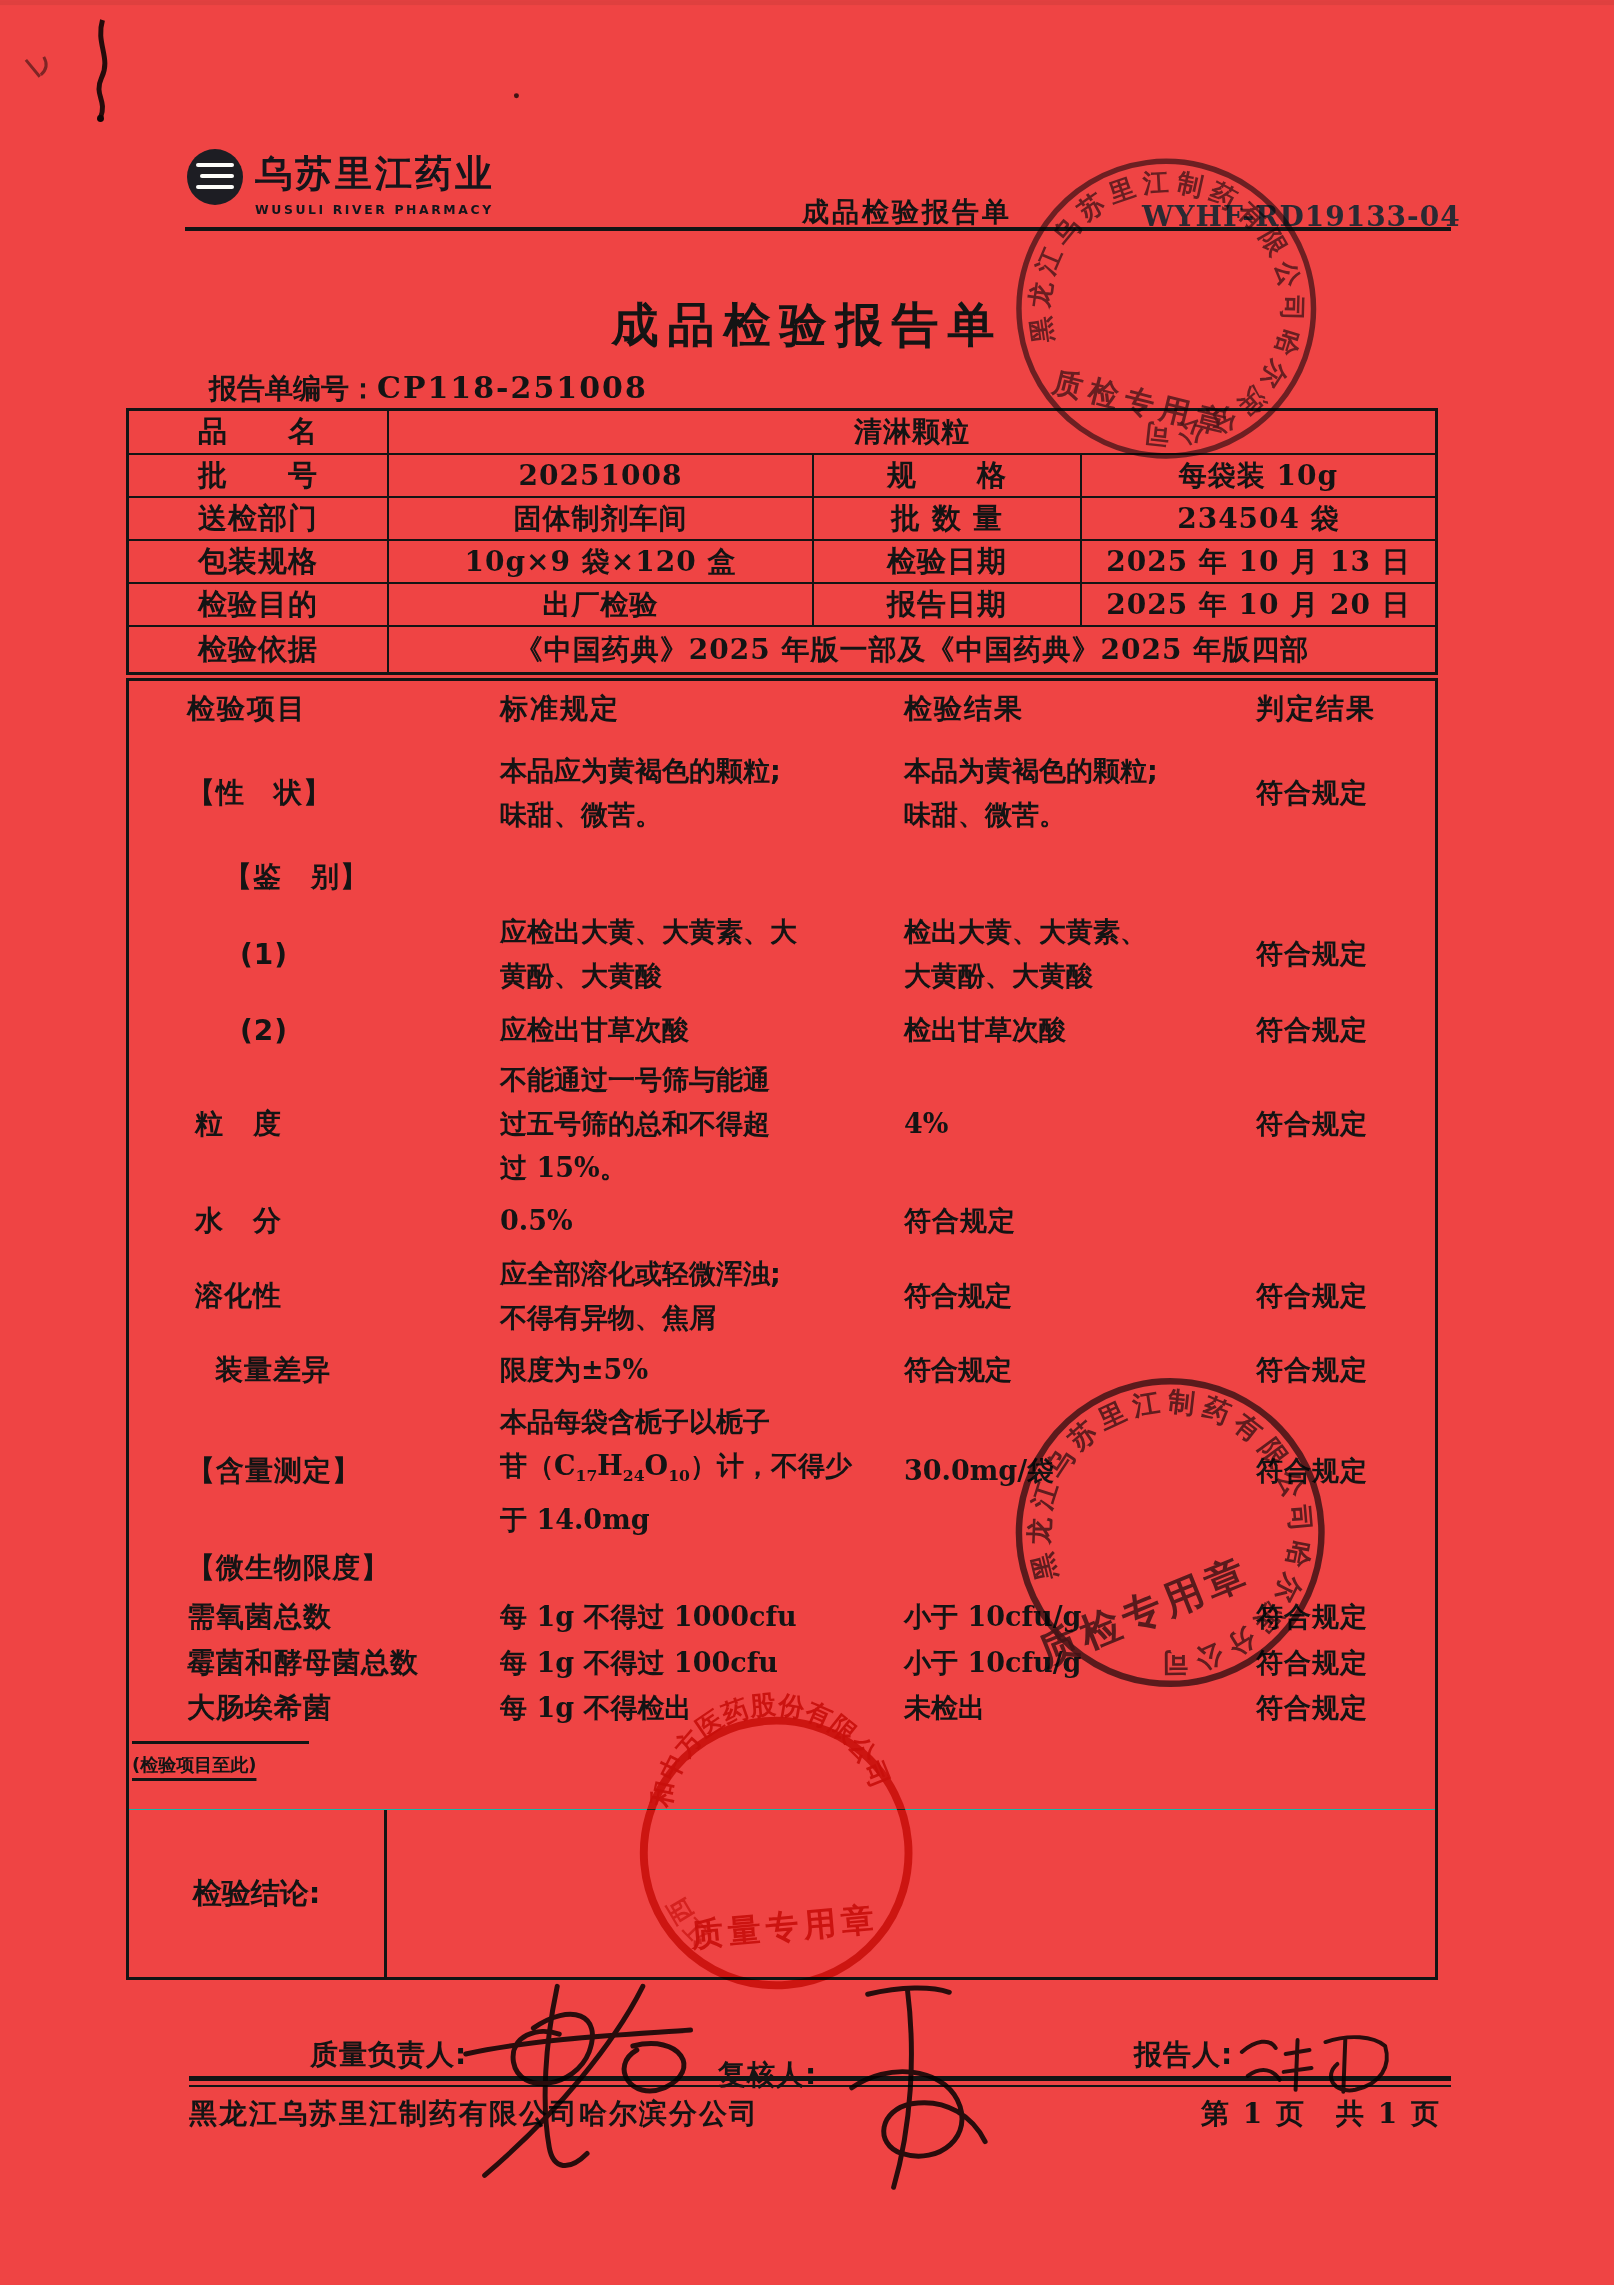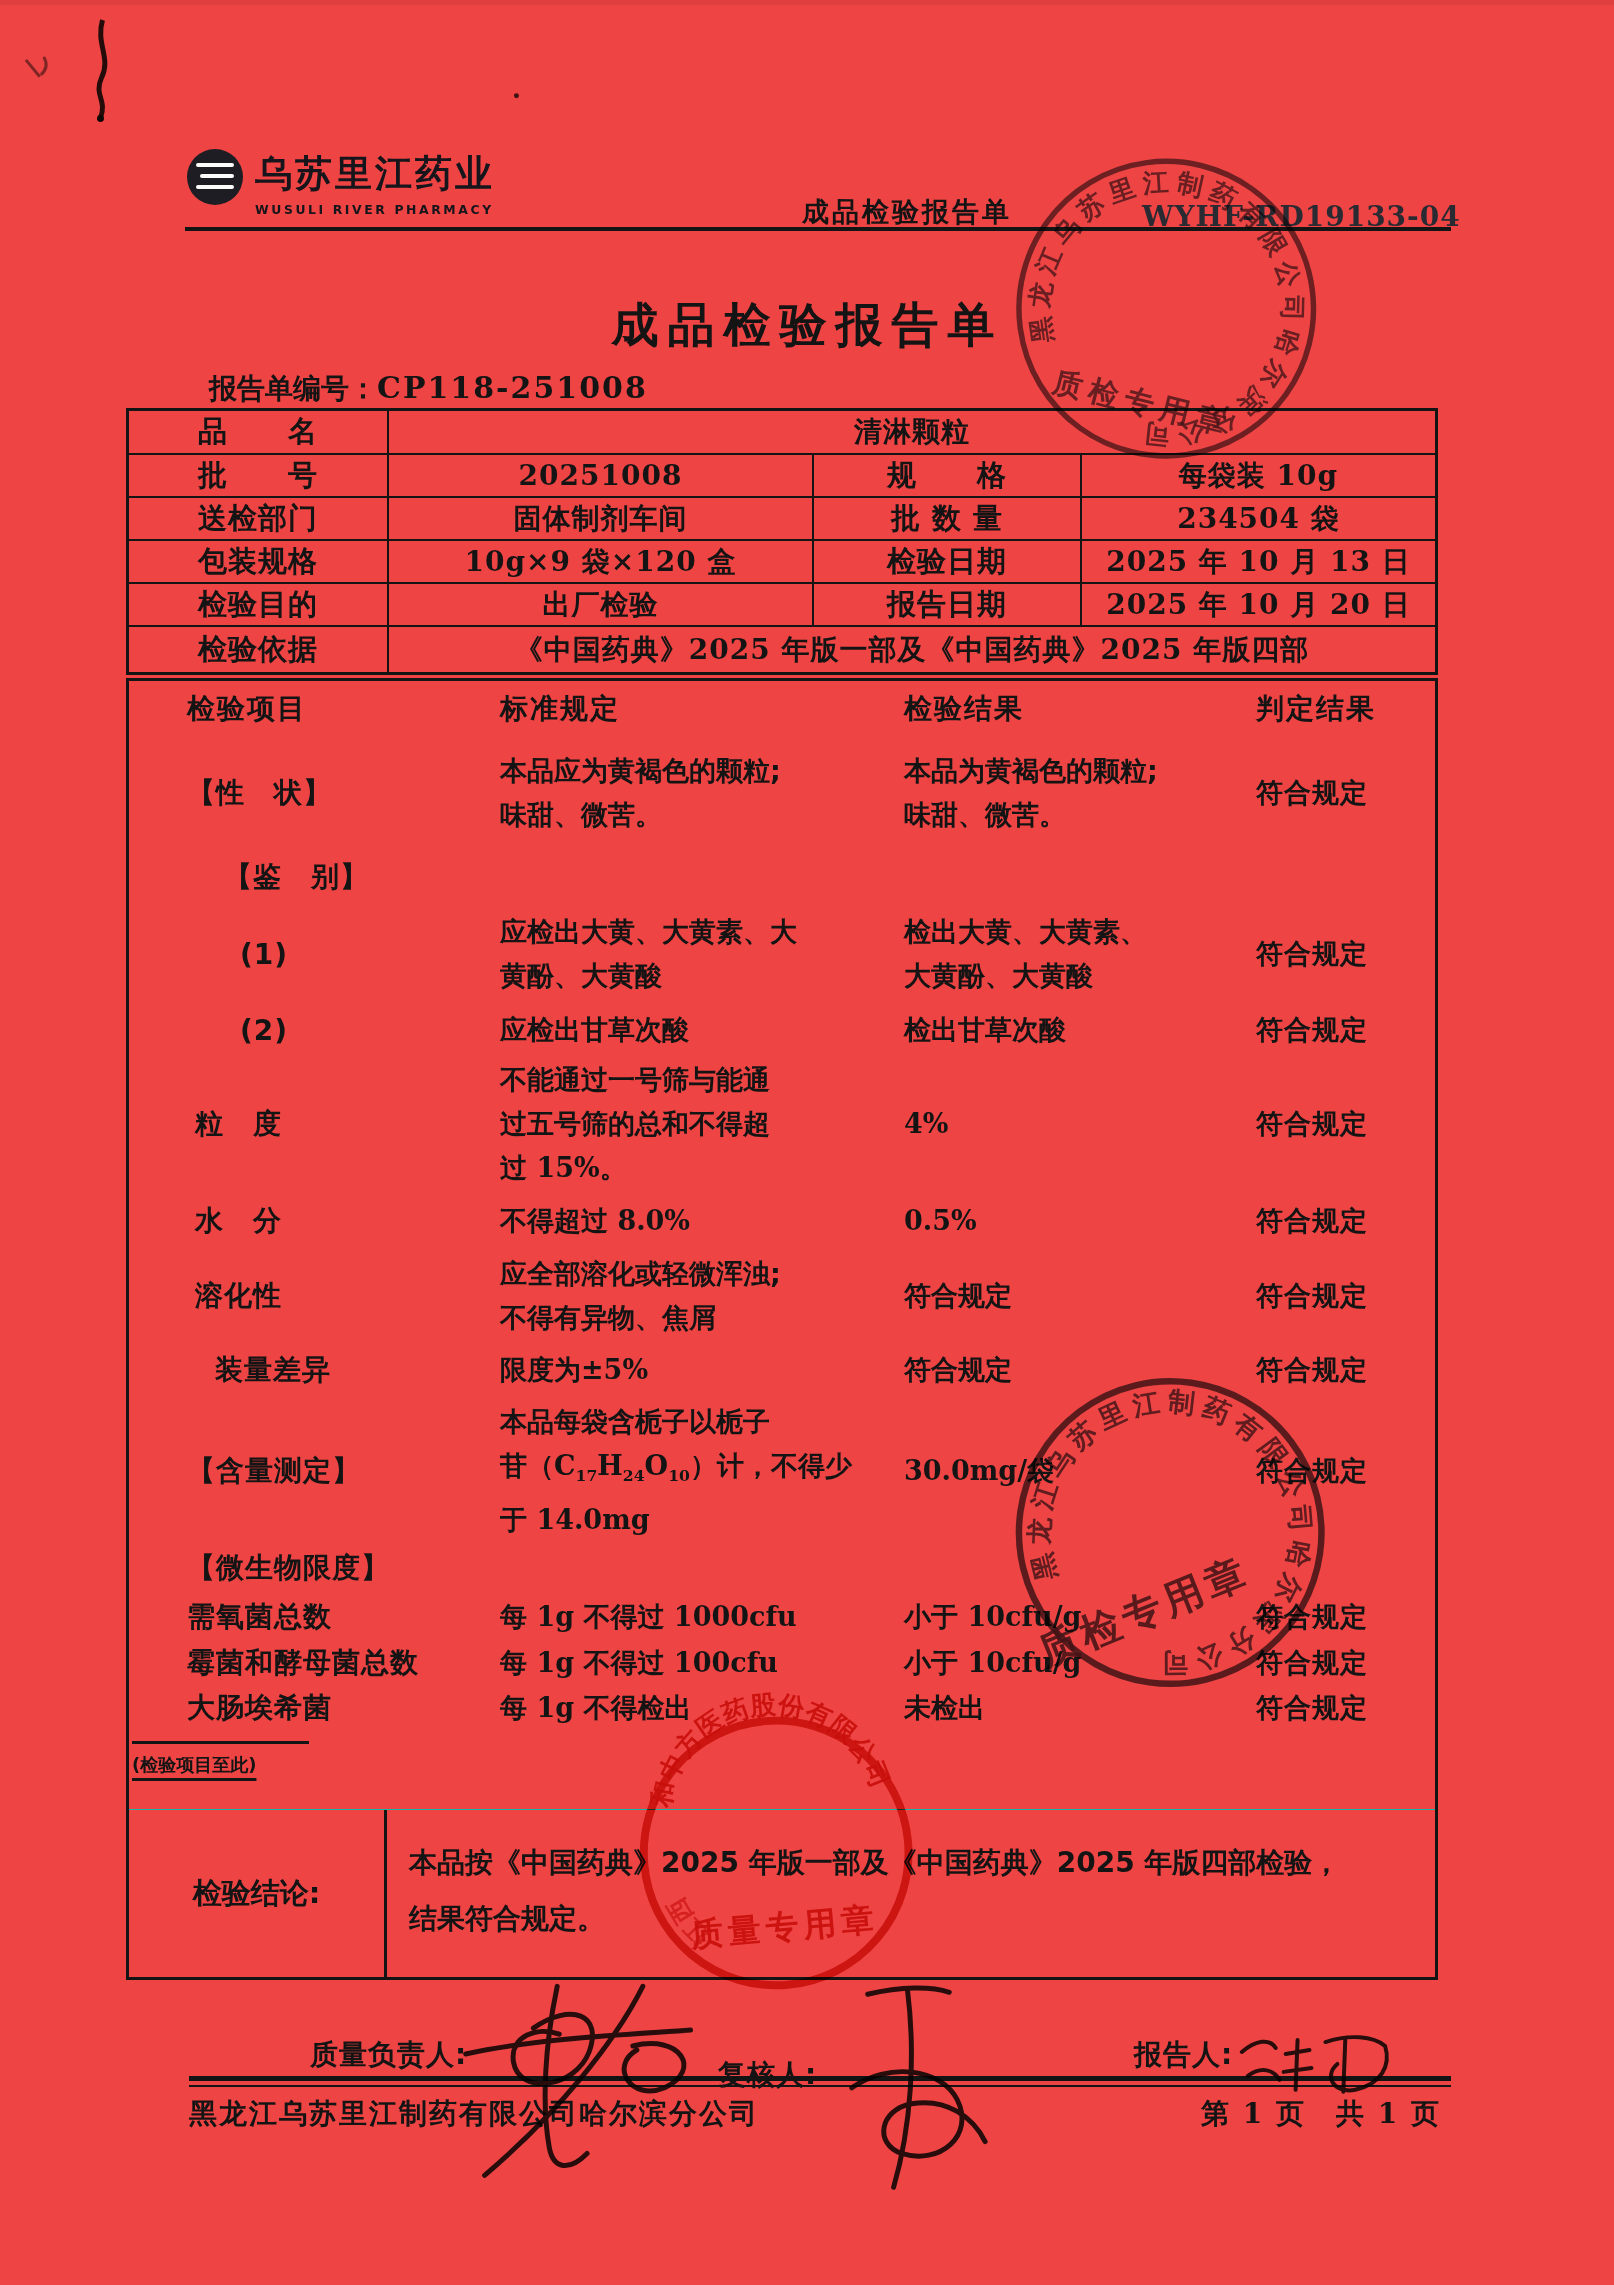--- a/index.html
+++ b/index.html
@@ -166,23 +166,20 @@
             <div class="tl"><span>过五号筛的总和不得超</span></div>
             <div class="tl numeric"><span>过 15%。</span></div>
           </div>
           <div class="c-res">
             <div class="tl numeric"><span>4%</span></div>
           </div>
           <div class="c-verd">符合规定</div>
         </div>
         <div class="irow" style="min-height: 62px;">
           <div class="c-item" style="padding-left: 66px;">水　分</div>
-          <div class="c-std">
-            <div class="tl numeric"><span>不得超过 8.0%</span></div>
-          </div>
           <div class="c-res">
             <div class="tl numeric"><span>0.5%</span></div>
           </div>
           <div class="c-verd">符合规定</div>
         </div>
         <div class="irow" style="min-height: 88px;">
           <div class="c-item" style="padding-left: 66px;">溶化性</div>
           <div class="c-std">
             <div class="tl"><span>应全部溶化或轻微浑浊;</span></div>
             <div class="tl"><span>不得有异物、焦屑</span></div>
@@ -250,24 +247,20 @@
           </div>
           <div class="c-verd">符合规定</div>
         </div>
       </div>
     <div id="end-note">
       <div id="end-note-line"></div>
       <span id="end-note-text">(检验项目至此)</span>
     </div>
     <div id="conclusion-row">
       <div id="conclusion-label">检验结论:</div>
-      <div id="conclusion-text">
-        <div>本品按《中国药典》2025 年版一部及《中国药典》2025 年版四部检验，</div>
-        <div>结果符合规定。</div>
-      </div>
     </div>
   </div>
 
   <div class="abs sig-label" style="left:310px;top:2036px;">质量负责人:</div>
   <div class="abs sig-label" style="left:718px;top:2056px;">复核人:</div>
   <div class="abs sig-label" style="left:1134px;top:2036px;">报告人:</div>
 
   <div class="abs rule" style="left:189px;top:2076px;width:1262px;height:5px;"></div>
   <div class="abs rule" style="left:189px;top:2085px;width:1262px;height:2px;"></div>
   <div class="abs" id="footer-company" style="left:189px;top:2095px;">黑龙江乌苏里江制药有限公司哈尔滨分公司</div>

